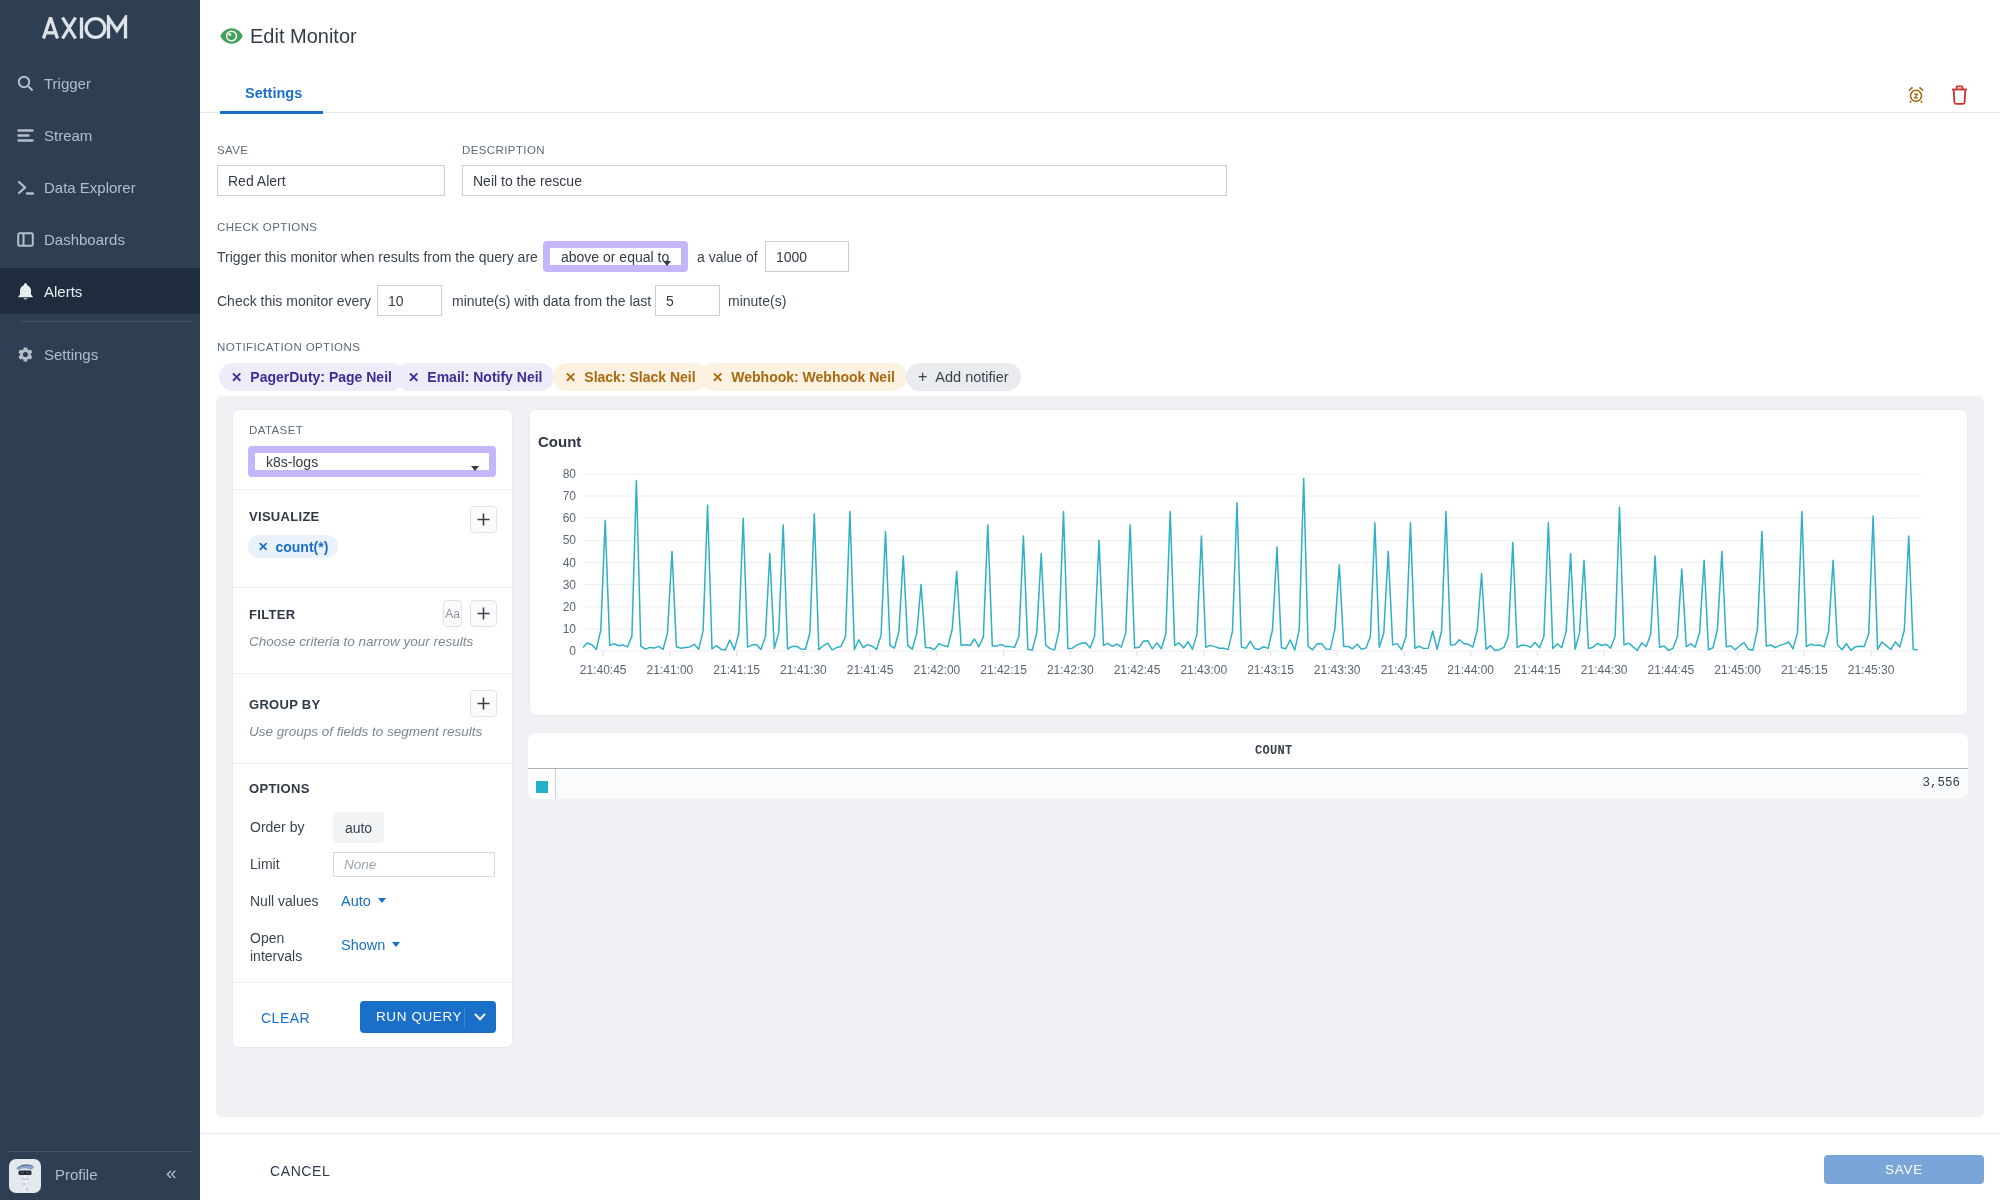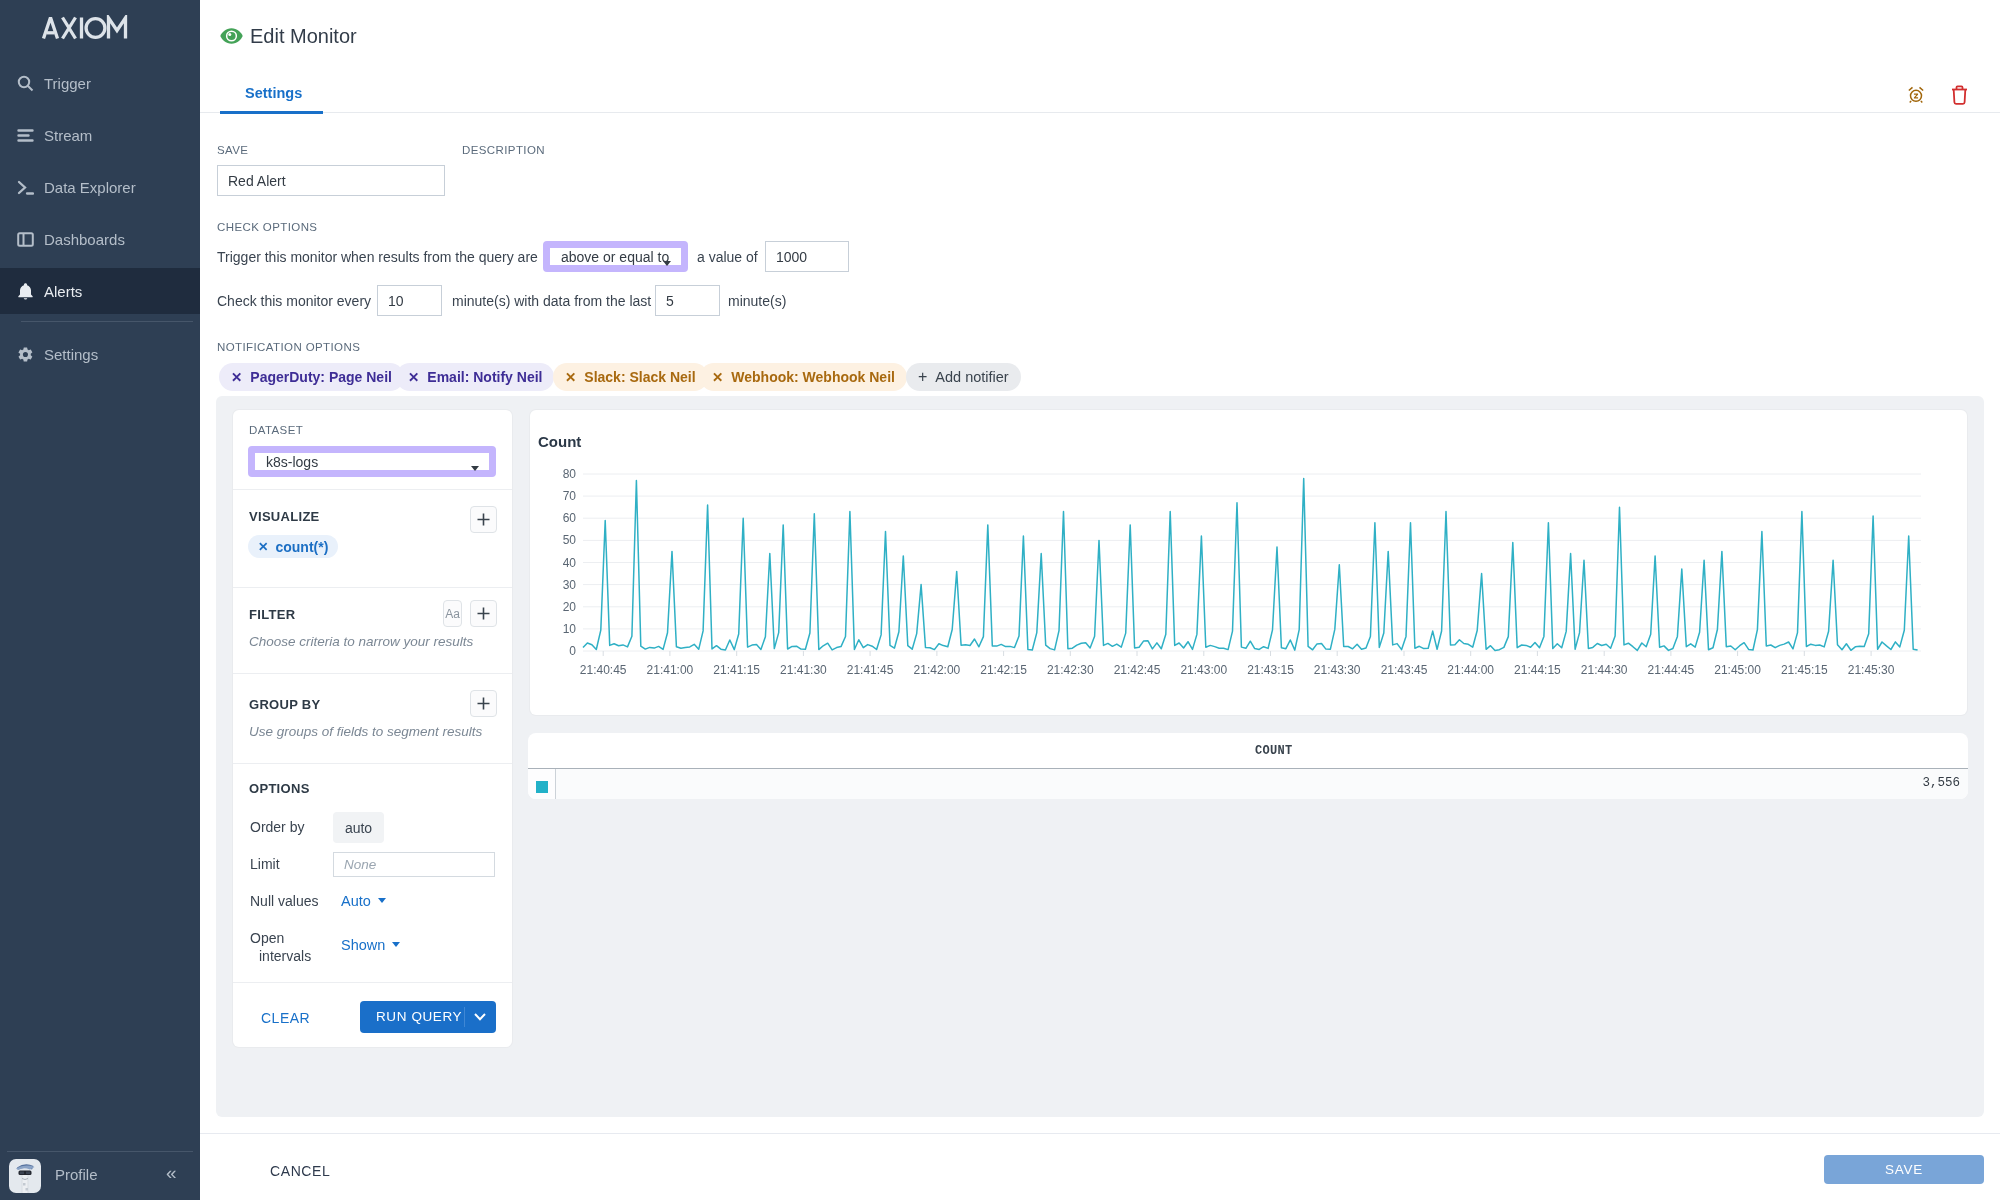--- a/index.html
+++ b/index.html
@@ -152,20 +152,21 @@
 </svg>
 <svg width="17" height="20" viewBox="0 0 17 20" style="position:absolute;left:1951px;top:85px" fill="none" stroke="#d22f2f" stroke-width="1.8">
   <path d="M1 4.5 H16"></path>
   <path d="M5.5 4.2 V2.4 a1 1 0 0 1 1-1 h4 a1 1 0 0 1 1 1 V4.2"></path>
   <path d="M2.7 4.7 L3.4 17.3 a1.6 1.6 0 0 0 1.6 1.5 h7 a1.6 1.6 0 0 0 1.6-1.5 L14.3 4.7"></path>
 </svg>
 
 <div class="lbl" style="left:217px;top:144px">SAVE</div>
 <div class="inp" style="left:217px;top:165px;width:228px">Red Alert</div>
 <div class="lbl" style="left:462px;top:144px">DESCRIPTION</div>
+<div class="inp" style="left:462px;top:165px;width:765px">Neil to the rescue</div>
 
 <div class="lbl" style="left:217px;top:221px">CHECK OPTIONS</div>
 <div class="txt" style="left:217px;top:249px">Trigger this monitor when results from the query are</div>
 <div class="sel" style="left:543px;top:241px;width:145px">above or equal to<span class="car"></span></div>
 <div class="txt" style="left:697px;top:249px">a value of</div>
 <div class="inp" style="left:765px;top:241px;width:84px">1000</div>
 
 <div class="txt" style="left:217px;top:293px">Check this monitor every</div>
 <div class="inp" style="left:377px;top:285px;width:65px">10</div>
 <div class="txt" style="left:452px;top:293px">minute(s) with data from the last</div>
@@ -215,21 +216,21 @@
   <div class="qdiv" style="top:353px"></div>
 
   <div class="sec-ttl" style="top:371px">OPTIONS</div>
   <div class="txt" style="left:17px;top:409px">Order by</div>
   <div class="abs" style="left:100px;top:402px;width:51px;height:31px;background:#f1f3f5;border-radius:4px;display:flex;align-items:center;justify-content:center;font-size:14px;color:#3a4450">auto</div>
   <div class="txt" style="left:17px;top:446px">Limit</div>
   <div class="inp" style="left:100px;top:442px;width:162px;height:25px;color:#9aa5b0;font-style:italic;font-size:13.5px;border-color:#d4dae0">None</div>
   <div class="txt" style="left:17px;top:483px">Null values</div>
   <div class="blue-link" style="left:108px;top:483px">Auto</div>
   <div class="txt" style="left:17px;top:520px">Open</div>
-  <div class="txt" style="left:26px;top:538px">intervals</div>
+  <div class="txt" style="left:17px;top:538px">intervals</div>
   <div class="blue-link" style="left:108px;top:527px">Shown</div>
   <div class="qdiv" style="top:572px"></div>
 
   <div class="abs" style="left:28px;top:600px;font-size:14px;letter-spacing:.5px;color:#1870c9">CLEAR</div>
   <div class="abs" style="left:127px;top:591px;width:136px;height:32px;background:#1a6fc9;border-radius:4px">
     <div class="abs" style="left:16px;top:8px;font-size:13.5px;letter-spacing:.6px;color:#fff">RUN QUERY</div>
     <div class="abs" style="left:104px;top:6px;width:1px;height:20px;background:#3f87d4"></div>
     <svg width="12" height="8" viewBox="0 0 12 8" style="position:absolute;left:114px;top:12px" fill="none" stroke="#fff" stroke-width="2">
           <path d="M1 1 L6 6.2 L11 1"></path>
         </svg>

